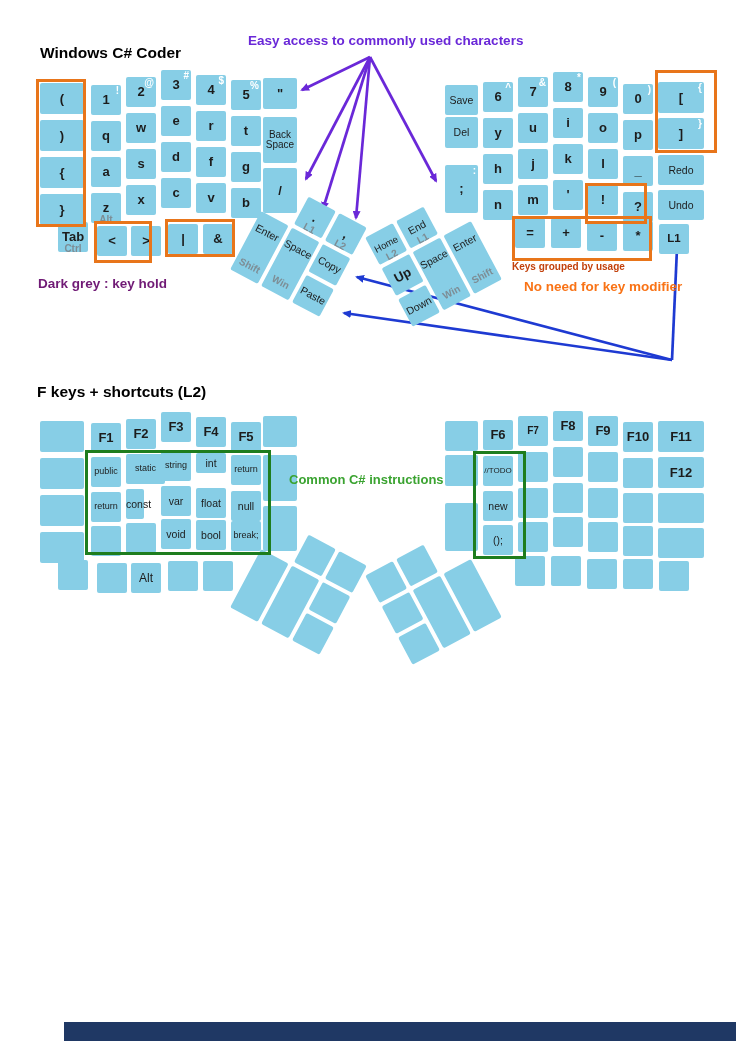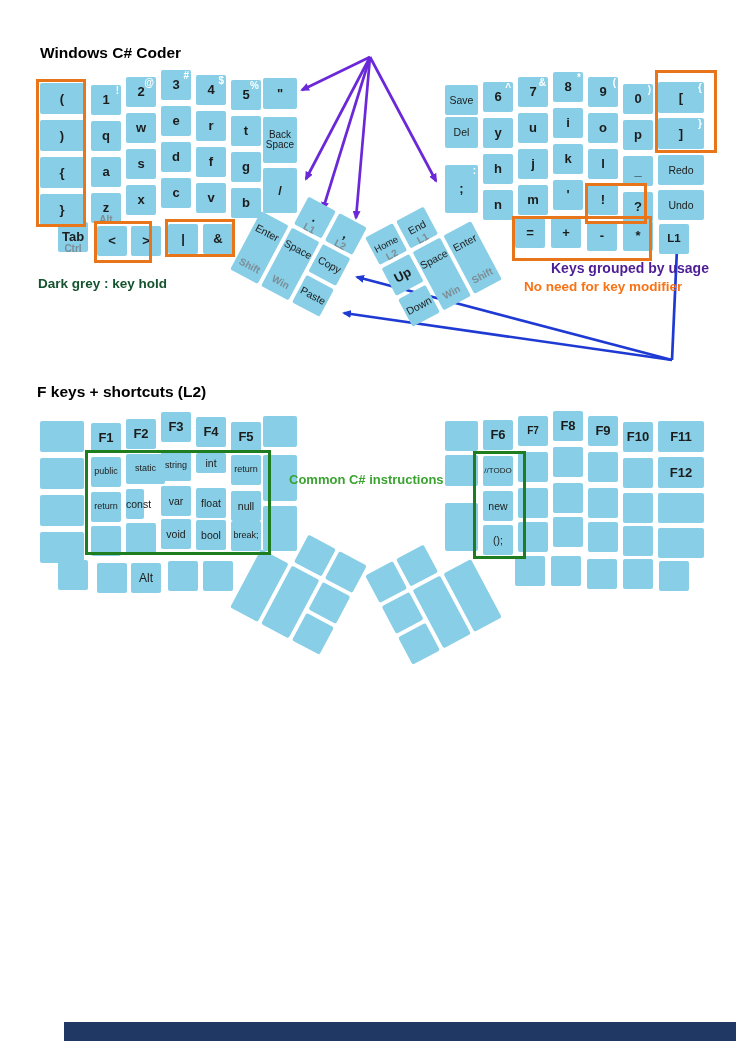--- a/index.html
+++ b/index.html
@@ -448,18 +448,19 @@
     </div>
     <div class="hl-rect" style="left: 36px; top: 79px; width: 50px; height: 148px; border-color: rgb(232, 117, 26);"></div>
     <div class="hl-rect" style="left: 94px; top: 221px; width: 58px; height: 42px; border-color: rgb(232, 117, 26);"></div>
     <div class="hl-rect" style="left: 165px; top: 219px; width: 70px; height: 38px; border-color: rgb(232, 117, 26);"></div>
     <div class="hl-rect" style="left: 655px; top: 70px; width: 62px; height: 83px; border-color: rgb(232, 117, 26);"></div>
     <div class="hl-rect" style="left: 585px; top: 183px; width: 62px; height: 41px; border-color: rgb(232, 117, 26);"></div>
     <div class="hl-rect" style="left: 512px; top: 216px; width: 140px; height: 45px; border-color: rgb(232, 117, 26);"></div>
     <div class="hl-rect" style="left: 85px; top: 450px; width: 186px; height: 105px; border-color: rgb(30, 125, 30);"></div>
     <div class="hl-rect" style="left: 473px; top: 451px; width: 53px; height: 108px; border-color: rgb(30, 125, 30);"></div>
     <div class="txt" style="left: 40px; top: 44px; font-size: 15.5px; font-weight: bold; color: rgb(0, 0, 0);">Windows C# Coder</div>
-    <div class="txt" style="left: 38px; top: 277px; font-size: 13.5px; font-weight: bold; color: #14532d;">Dark grey : key hold</div>
-    <div class="txt" style="left: 512px; top: 261px; font-size: 14px; font-weight: 600; color: #4c1d95; margin-left: 39px;">Keys grouped by usage</div>
+    <div class="txt" style="left: 248px; top: 34px; font-size: 13.5px; font-weight: bold; color: rgb(106, 40, 216);">Easy access to commonly used characters</div>
+    <div class="txt" style="left: 38px; top: 277px; font-size: 13.5px; font-weight: bold; color: #701a75;">Dark grey : key hold</div>
+    <div class="txt" style="left: 512px; top: 261px; font-size: 10px; font-weight: 600; color: #c2410c;">Keys grouped by usage</div>
     <div class="txt" style="left: 512px; top: 280px; font-size: 13.5px; font-weight: 600; color: rgb(249, 115, 22); padding-left: 12px;">No need for key modifier</div>
     <div class="txt" style="left: 37px; top: 383px; font-size: 15.5px; font-weight: bold; color: rgb(0, 0, 0);">F keys + shortcuts (L2)</div>
     <div class="txt" style="left: 289px; top: 473px; font-size: 13px; font-weight: 600; color: rgb(58, 163, 48);">Common C# instructions</div>
   </div>
 
 </body></html>

